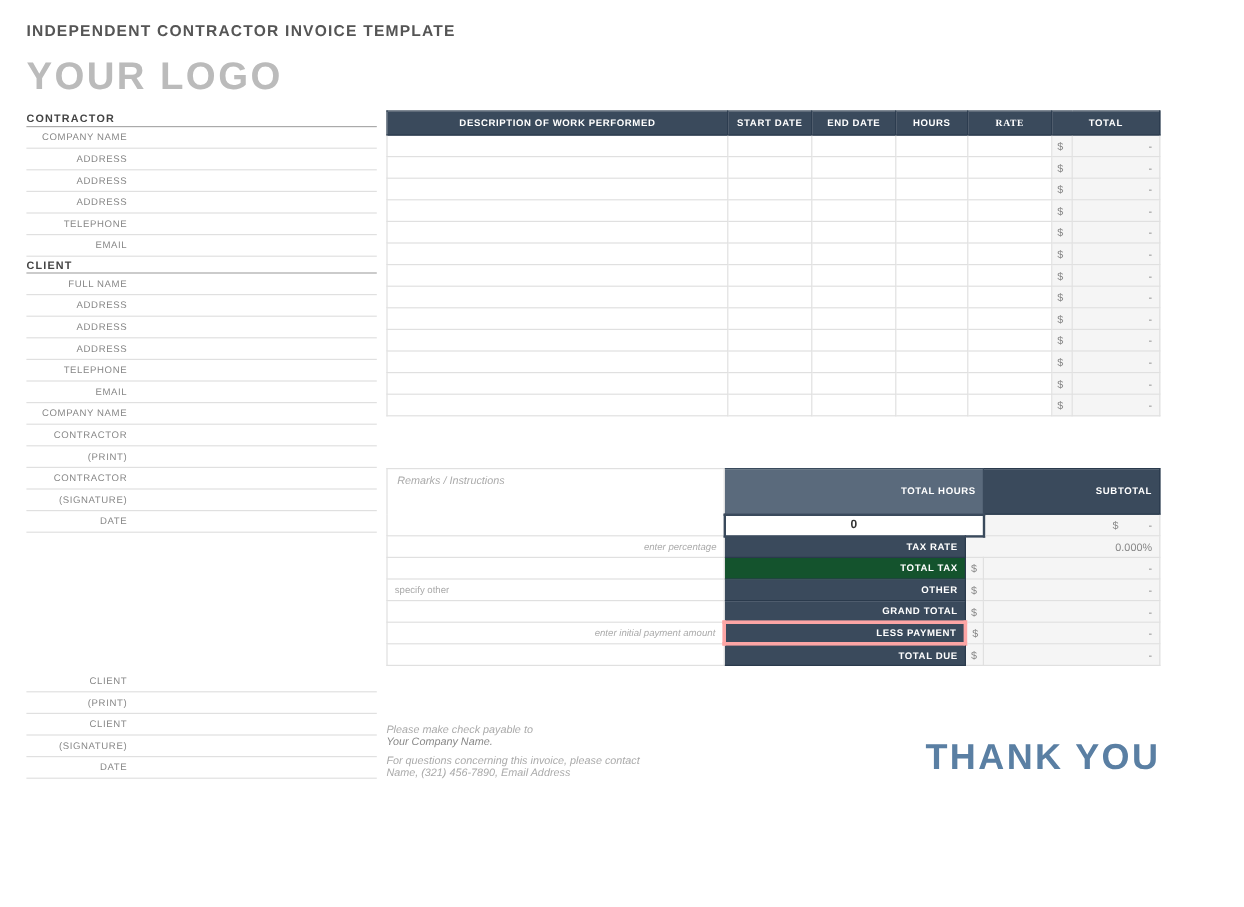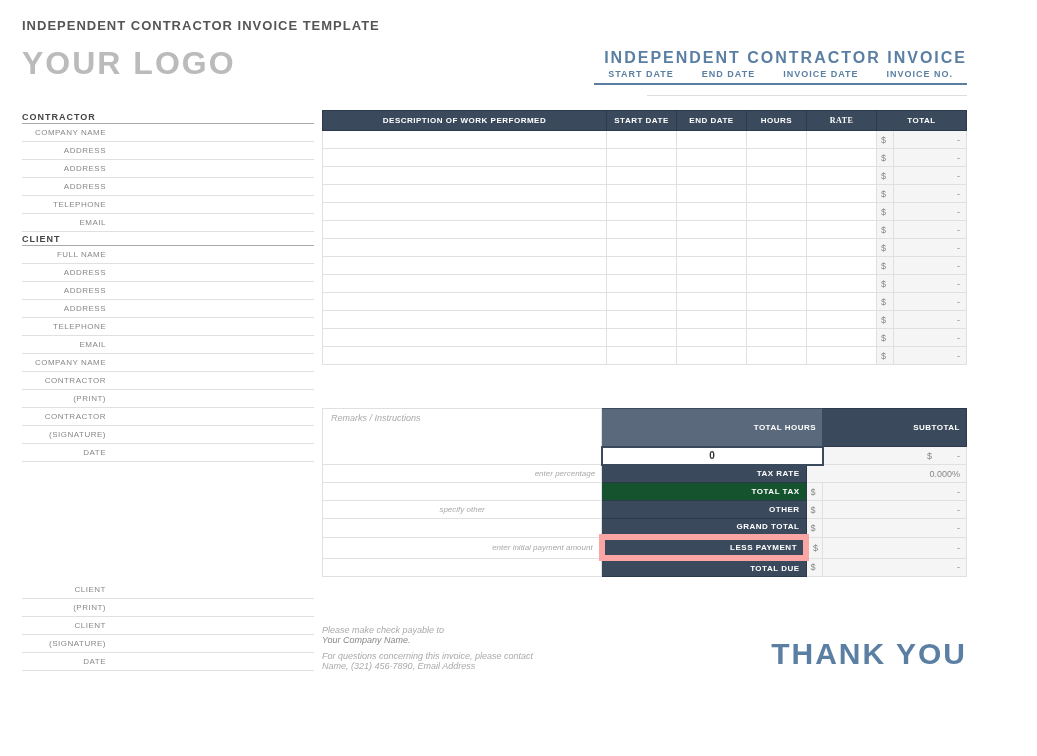--- a/index.html
+++ b/index.html
@@ -179,36 +179,20 @@
   </style>
 </head>
 <body>
 
 <div class="page">
 
   <div class="page-title">INDEPENDENT CONTRACTOR INVOICE TEMPLATE</div>
 
   <div class="header-row">
     <div class="logo-text">YOUR LOGO</div>
-    <div style="text-align:right;">
-      <div class="invoice-title">INDEPENDENT CONTRACTOR INVOICE</div>
-
-      <div class="date-row">
-        <div class="date-cell">START DATE</div>
-        <div class="date-cell">END DATE</div>
-        <div class="date-cell">INVOICE DATE</div>
-        <div class="date-cell">INVOICE NO.</div>
-      </div>
-      <div class="date-value-row">
-        <div class="date-value"></div>
-        <div class="date-value"></div>
-        <div class="date-value"></div>
-        <div class="date-value"></div>
-      </div>
-    </div>
   </div>
 
   <div class="main-content">
 
     <div class="left-panel">
       <div class="section-label">CONTRACTOR</div>
       <div class="field-row">
         <span class="field-label">COMPANY NAME</span>
         <span class="field-value"></span>
       </div>
@@ -443,34 +427,34 @@
             <td style="background:#3a4a5c; color:#fff; font-weight:bold; font-size:8px; text-transform:uppercase; letter-spacing:0.5px; text-align:right; padding:3px 6px; border:1px solid #2a3a4c;">TAX RATE</td>
             <td colspan="2" style="background:#f5f5f5; text-align:right; color:#888; font-size:9px; padding:3px 6px; border:1px solid #e0e0e0;">0.000%</td>
           </tr>
           <tr>
             <td style="border:1px solid #e0e0e0;"></td>
             <td style="background:#14532d; color:#fff; font-weight:bold; font-size:8px; text-transform:uppercase; letter-spacing:0.5px; text-align:right; padding:3px 6px; border:1px solid #2a3a4c;">TOTAL TAX</td>
             <td style="background:#f5f5f5; color:#888; text-align:left; padding:3px 4px; border:1px solid #e0e0e0; width:14px;">$</td>
             <td style="background:#f5f5f5; text-align:right; color:#888; font-size:9px; padding:3px 6px; border:1px solid #e0e0e0;">-</td>
           </tr>
           <tr>
-            <td style="color:#aaa; font-size:8px; text-align:center; padding:3px 24px; font-style:italic; border:1px solid #e0e0e0;">specify other</td>
+            <td style="color:#aaa; font-size:8px; text-align:left; padding:3px 6px; border:1px solid #e0e0e0;">specify other</td>
             <td style="background:#3a4a5c; color:#fff; font-weight:bold; font-size:8px; text-transform:uppercase; letter-spacing:0.5px; text-align:right; padding:3px 6px; border:1px solid #2a3a4c;">OTHER</td>
             <td style="background:#f5f5f5; color:#888; text-align:left; padding:3px 4px; border:1px solid #e0e0e0; width:14px;">$</td>
             <td style="background:#f5f5f5; text-align:right; color:#888; font-size:9px; padding:3px 6px; border:1px solid #e0e0e0;">-</td>
           </tr>
           <tr>
             <td style="border:1px solid #e0e0e0;"></td>
             <td style="background:#3a4a5c; color:#fff; font-weight:bold; font-size:8px; text-transform:uppercase; letter-spacing:0.5px; text-align:right; padding:3px 6px; border:1px solid #2a3a4c;">GRAND TOTAL</td>
             <td style="background:#f5f5f5; color:#888; text-align:left; padding:3px 4px; border:1px solid #e0e0e0; width:14px;">$</td>
             <td style="background:#f5f5f5; text-align:right; color:#888; font-size:9px; padding:3px 6px; border:1px solid #e0e0e0;">-</td>
           </tr>
           <tr>
             <td style="color:#aaa; font-size:8px; text-align:right; padding:3px 6px; font-style:italic; border:1px solid #e0e0e0;">enter initial payment amount</td>
-            <td style="background:#3a4a5c; color:#fff; font-weight:bold; font-size:8px; text-transform:uppercase; letter-spacing:0.5px; text-align:right; padding:3px 6px; border:6px solid #fca5a5;margin-top:12px;">LESS PAYMENT</td>
+            <td style="background:#3a4a5c; color:#fff; font-weight:bold; font-size:8px; text-transform:uppercase; letter-spacing:0.5px; text-align:right; padding:3px 6px; border:3px solid #fca5a5;margin-top:12px;">LESS PAYMENT</td>
             <td style="background:#f5f5f5; color:#888; text-align:left; padding:3px 4px; border:1px solid #e0e0e0; width:14px;">$</td>
             <td style="background:#f5f5f5; text-align:right; color:#888; font-size:9px; padding:3px 6px; border:1px solid #e0e0e0;">-</td>
           </tr>
           <tr>
             <td style="border:1px solid #e0e0e0;"></td>
             <td style="background:#3a4a5c; color:#fff; font-weight:bold; font-size:8px; text-transform:uppercase; letter-spacing:0.5px; text-align:right; padding:3px 6px; border:1px solid #2a3a4c;">TOTAL DUE</td>
             <td style="background:#f5f5f5; color:#888; text-align:left; padding:3px 4px; border:1px solid #e0e0e0; width:14px;">$</td>
             <td style="background:#f5f5f5; text-align:right; color:#888; font-size:9px; padding:3px 6px; border:1px solid #e0e0e0;">-</td>
           </tr>
         </tbody>

